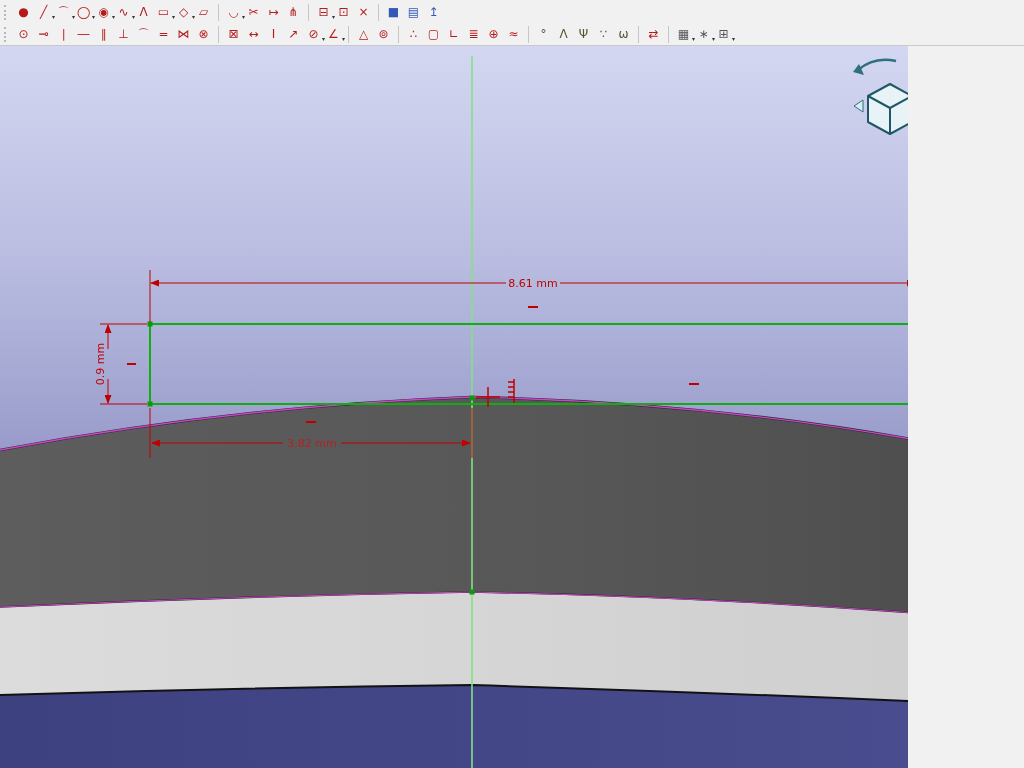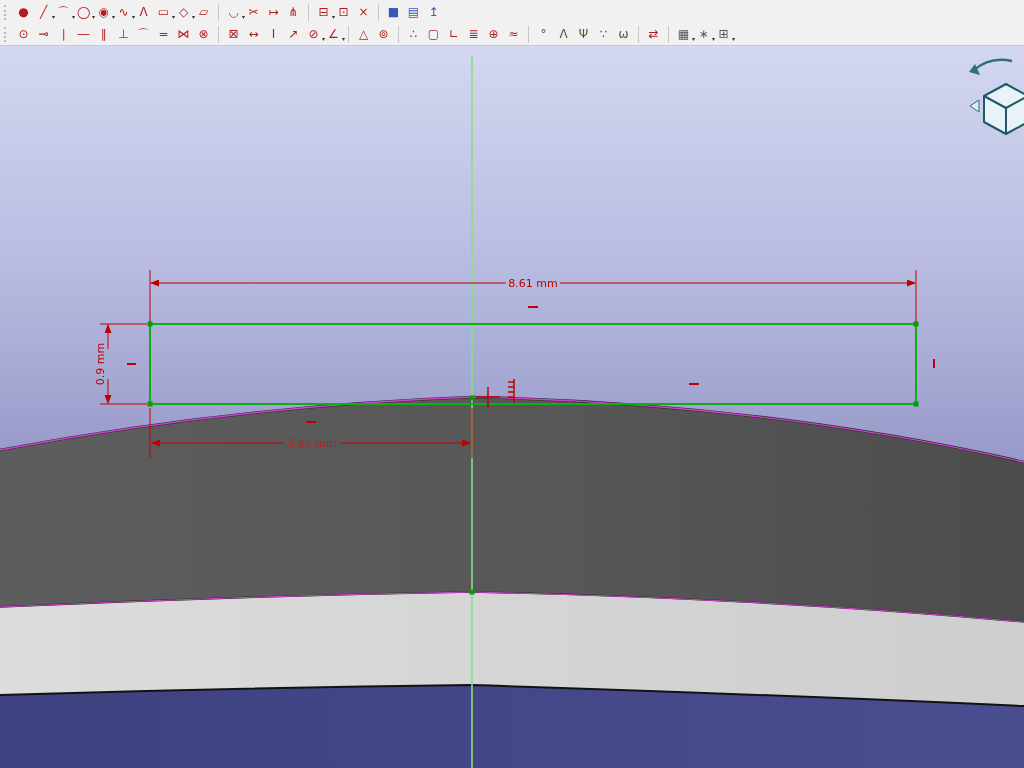--- a/index.html
+++ b/index.html
@@ -26,21 +26,21 @@
   }
   .tb-icon .dd{
     position:absolute;right:-2px;bottom:-4px;font-size:6px;color:#333;
   }
   .tb-icon.blue{color:#3558b8;}
   .tb-icon.dark{color:#55542f;}
   .tb-icon.gray{color:#555;}
   .tb-sep{width:0;height:17px;border-left:1px solid #c6c6c6;margin:0 4px;flex:0 0 auto;}
   
   .viewport{
-    position:relative;width:1024px;height:722px;overflow:hidden;
+    position:relative;width:908px;height:722px;overflow:hidden;
     background:linear-gradient(180deg,#d3d7f1 0%,#b9bce0 30%,#9a9dcb 55%,#8487ba 78%,#797cae 100%);
   }
   svg.scene{position:absolute;left:0;top:0;display:block;}
   svg.navcube{position:absolute;right:0;top:4px;display:block;}
   text{font-family:"DejaVu Sans",sans-serif;}
 </style>
 </head>
 <body>
 
 <div class="app">

